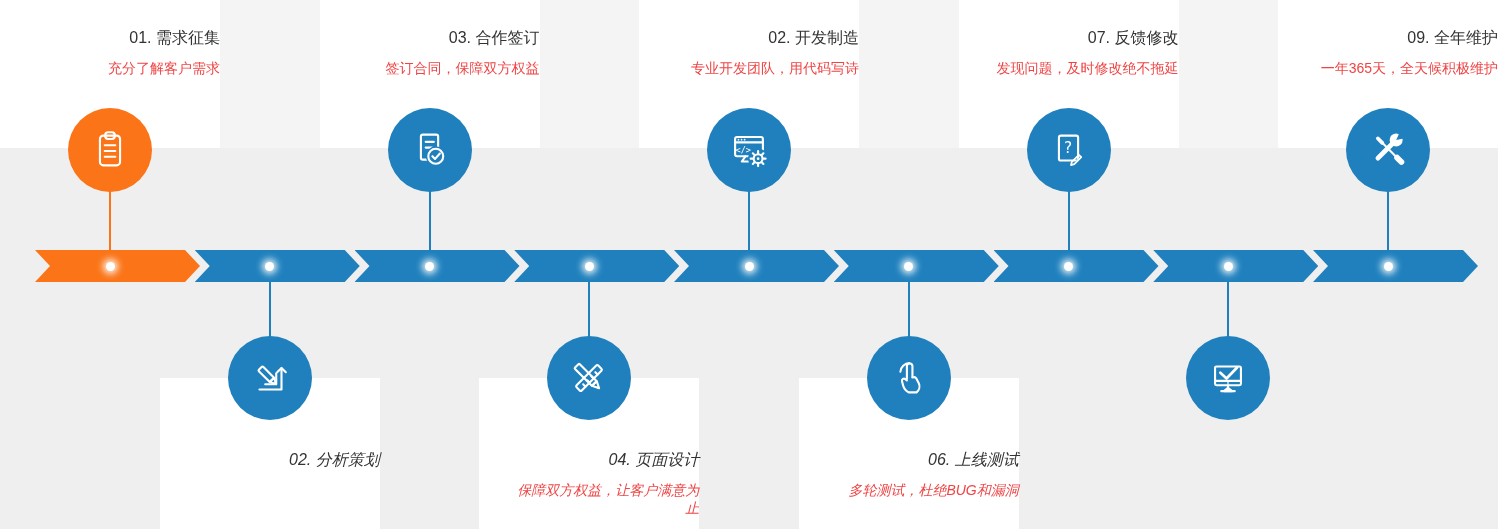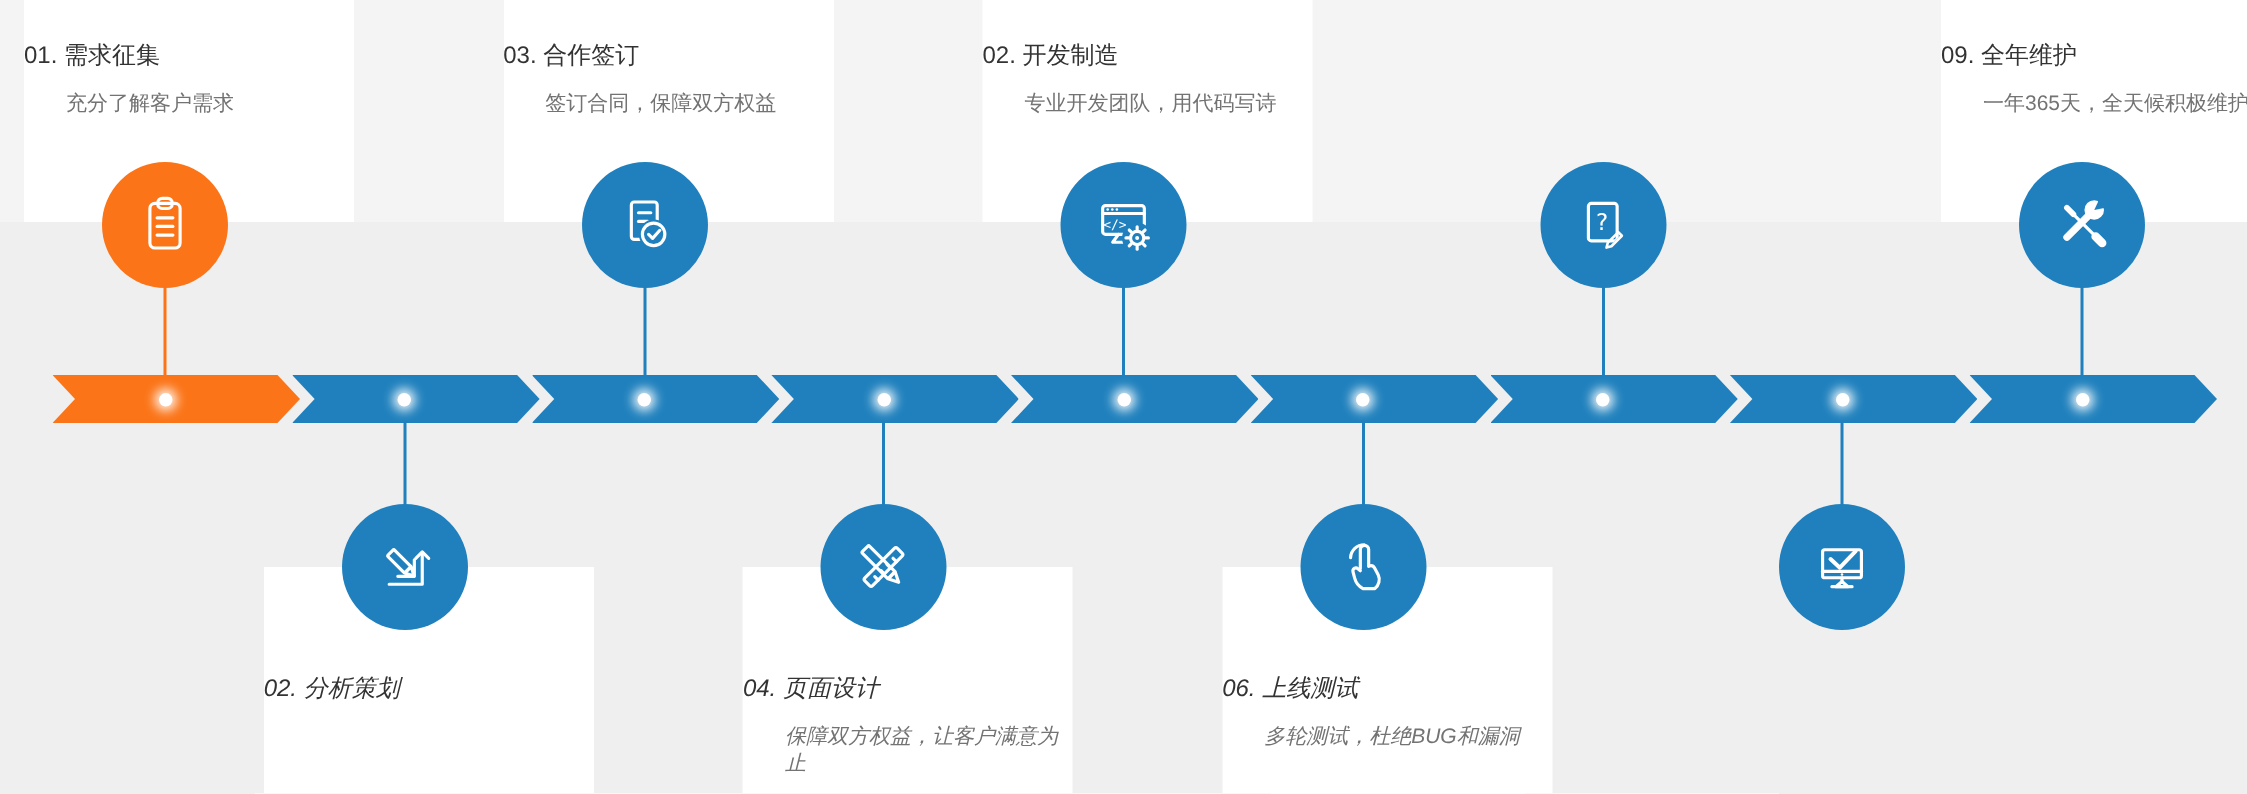--- a/index.html
+++ b/index.html
@@ -1,24 +1,24 @@
 <!DOCTYPE html>
 <html><head>
 <meta charset="utf-8">
 <style>
   html,body{margin:0;padding:0;background:#ffffff;}
   body{font-family:"Liberation Sans","DejaVu Sans",sans-serif;}
   .stage{position:relative;width:1498px;height:529px;background:#efefef;overflow:hidden;}
   .top-band{position:absolute;left:0;top:0;width:100%;height:148px;background:#f4f4f4;}
   .step{position:absolute;top:0;width:220px;height:100%;}
-  .step .card{position:absolute;left:16px;width:220px;background:#ffffff;text-align:left;box-sizing:border-box;}
+  .step .card{position:absolute;left:0;width:220px;background:#ffffff;text-align:right;box-sizing:border-box;}
   .step.top .card{top:0;height:148px;padding-top:28px;}
   .step.bottom .card{top:378px;height:151px;padding-top:72px;font-style:italic;}
   .title{font-size:16px;color:#333333;line-height:20px;}
-  .subtitle{font-size:14px;color:#737373;line-height:18px;margin-top:11px;margin-left:28px;}
+  .subtitle{font-size:14px;color:#ef4444;line-height:18px;margin-top:11px;margin-left:28px;}
   .circle{position:absolute;left:68px;width:84px;height:84px;border-radius:50%;
           background:var(--ac);display:flex;align-items:center;justify-content:center;z-index:3;}
   .step.top .circle{top:108px;}
   .step.bottom .circle{top:336px;}
   .circle svg{display:block;}
   .connector{position:absolute;left:109px;width:2px;background:var(--ac);z-index:2;}
   .step.top .connector{top:191px;height:60px;}
   .step.bottom .connector{top:281px;height:56px;}
   .segment{position:absolute;left:35px;top:250px;width:165px;height:32px;background:var(--ac);z-index:1;
            clip-path:polygon(0px 0px,150px 0px,165px 16px,150px 32px,0px 32px,15px 16px);}
@@ -155,20 +155,24 @@
     <div class="connector"></div>
     <div class="circle">
           <svg viewBox="0 0 48 48" width="46" height="46" stroke="#ffffff" stroke-width="2.2" fill="none" stroke-linecap="round" stroke-linejoin="round">
             <path d="M15 17.5 A9.5 9.5 0 0 1 24.5 8.5"></path>
             <path d="M21.8 25 V11.8 a2.9 2.9 0 0 1 5.8 0 V23"></path>
             <path d="M27.6 23.5 c1.8 -0.8 3.4 -0.2 4.2 1.3 l2.4 4.6 c1.6 3.2 0.6 7.2 -2.3 9.6 h-8.3 c-2.9 -1.5 -5 -4.2 -5.8 -7.4 l-1.1 -4.3 c-0.5 -2 1.8 -3.4 3.4 -2.1 l1.7 1.4"></path>
           </svg>
         </div>
   </div>
       <div class="step top" style="left: 958.5px; --ac: #1f80bd;">
+    <div class="card">
+      <div class="title">07. 反馈修改</div>
+      <div class="subtitle">发现问题，及时修改绝不拖延</div>
+    </div>
     <div class="segment"></div>
     <div class="dot"></div>
     <div class="connector"></div>
     <div class="circle">
           <svg viewBox="0 0 48 48" width="46" height="46" stroke="#ffffff" stroke-width="2.2" fill="none" stroke-linecap="round" stroke-linejoin="round">
             <rect x="13.5" y="9" width="20" height="26" rx="2"></rect>
             <text x="23" y="27.5" text-anchor="middle" font-size="16" fill="#fff" stroke="none" font-family="DejaVu Sans, sans-serif">?</text>
             <path class="mask" d="M27 40 l9.5 -9.5 4.6 4.6 -9.5 9.5 -6 1.4 z"></path>
             <path d="M29.5 38.8 l-3.4 0.9 0.9 -3.4 7.3 -7.3 2.5 2.5 z" stroke-width="1.8"></path>
           </svg>

